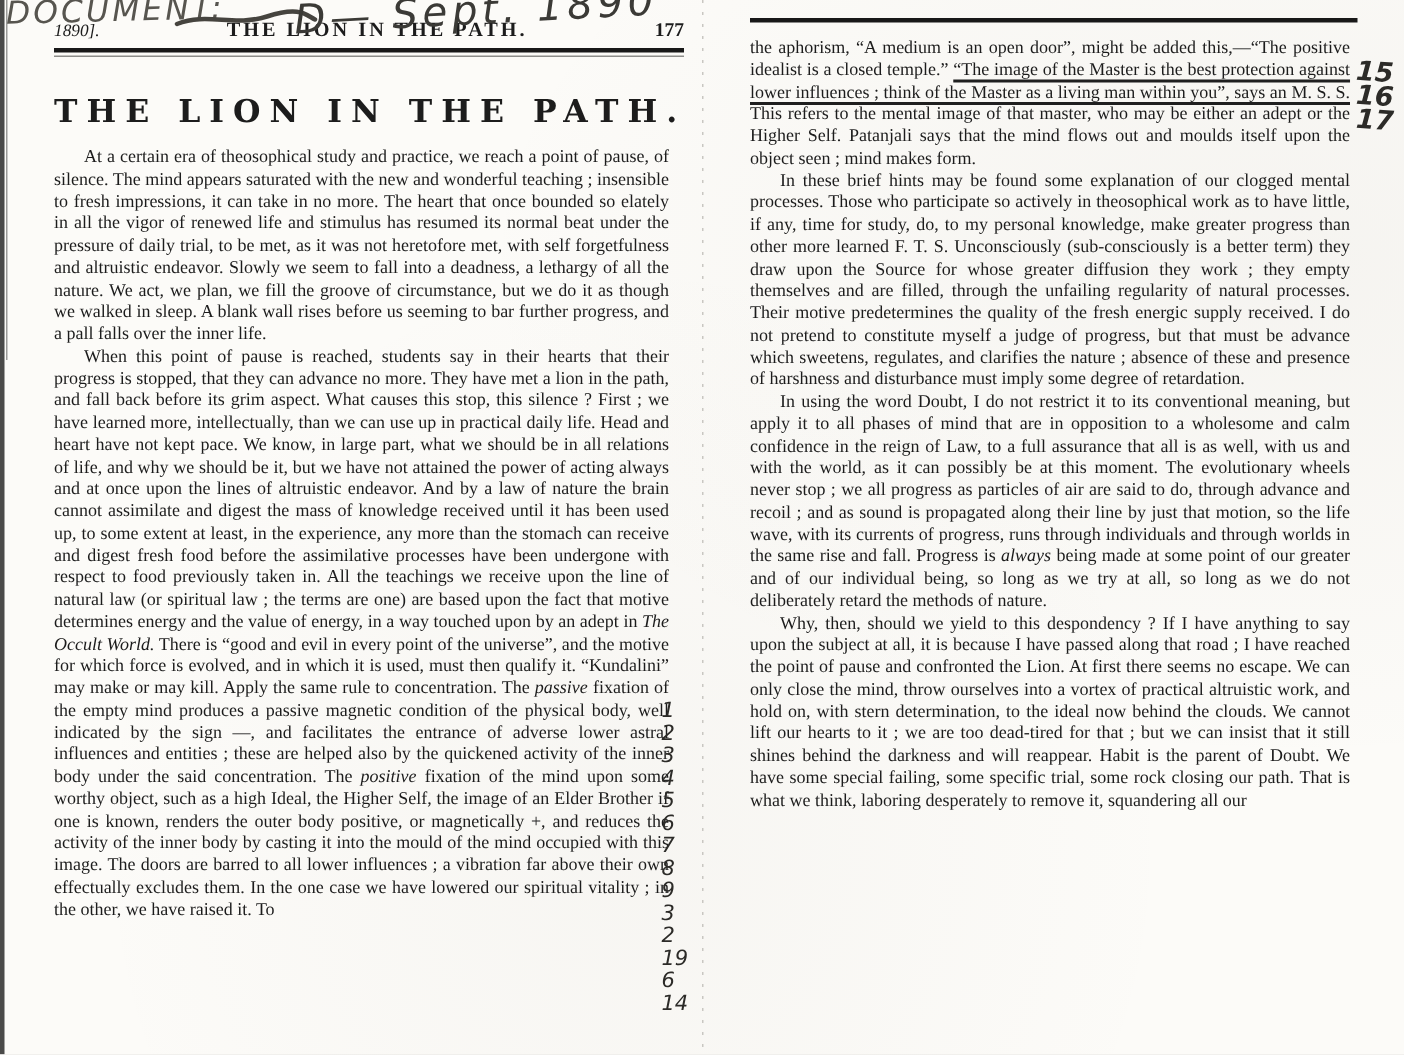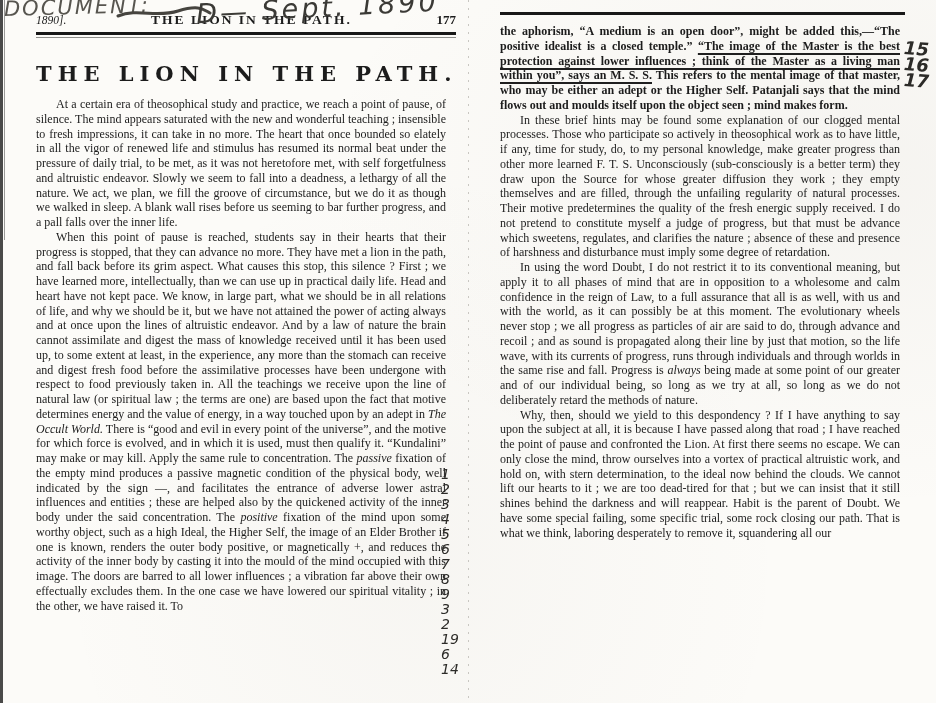--- a/index.html
+++ b/index.html
@@ -28,21 +28,21 @@
   .head-rule.single{border-bottom:none;height:0;}
   .article-title{
     text-align:center;font-family:"DejaVu Serif", serif;
     font-size:21px;font-weight:bold;letter-spacing:6px;
     margin:23px 0 11px 0;white-space:nowrap;
   }
   .body-text{text-align:justify;font-size:12px;line-height:14.75px;}
   .page-left .body-text{width:410px;}
   .page-right .body-text{width:400px;margin-top:9px;}
   .para{margin:0;text-indent:20px;}
-  .page-right .body-text .para:first-child{text-indent:0;font-weight:bold;}
+  .page-right .body-text .para:first-child{text-indent:0;}
   .italic{font-style:italic;}
   .underline{
     text-decoration:underline;
     text-decoration-thickness:1.6px;
     text-underline-offset:2.5px;
     text-decoration-color:#1f1f1f;
     text-decoration-skip-ink:none;
   }
   .hw{font-family:"DejaVu Sans", sans-serif;font-style:italic;position:absolute;}
   .hw-document{left:4px;top:-5px;font-size:21px;letter-spacing:2px;color:#57554f;transform:rotate(-1.5deg);}

